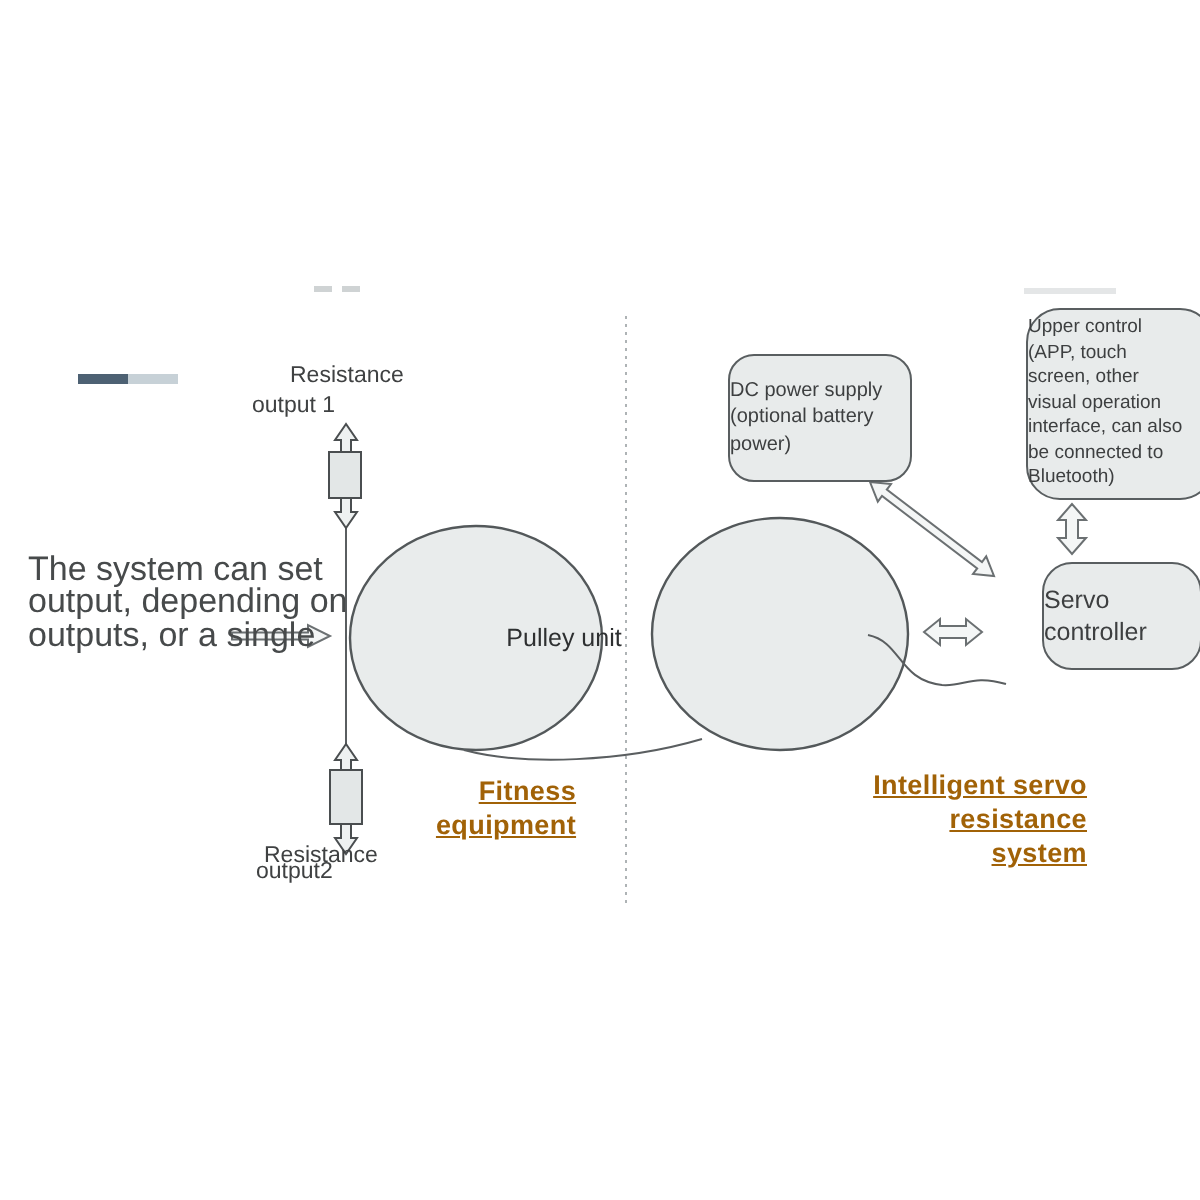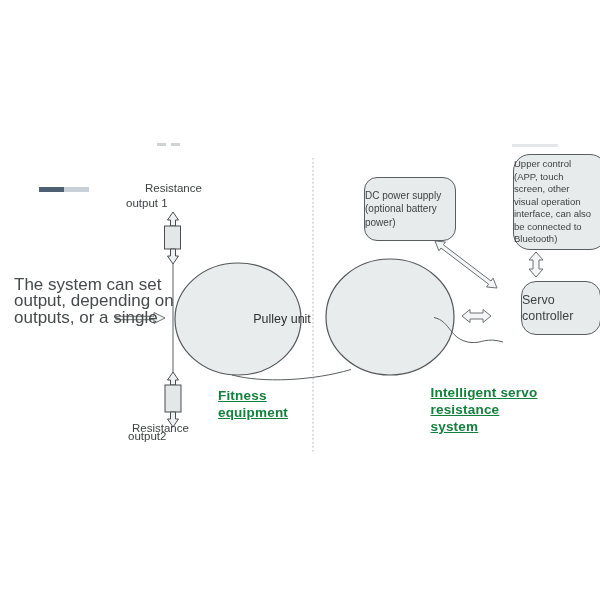--- a/index.html
+++ b/index.html
@@ -8,22 +8,22 @@
   svg.layer{position:absolute;left:0;top:0;}
   .t{position:absolute;white-space:nowrap;font-size:11.5px;color:#3f4142;}
   .note{position:absolute;left:14px;top:277px;font-size:17px;line-height:16.3px;color:#474a4b;}
   .box{position:absolute;background:#e8ebeb;border:1.2px solid #595e60;display:flex;
        align-items:center;justify-content:center;text-align:left;box-sizing:border-box;margin-left:24px;}
   .box .inner{width:100%;}
   .dc{left:340px;top:177px;width:92px;height:64px;border-radius:13px;font-size:10px;line-height:13.5px;}
   .upper{left:489px;top:154px;width:94px;height:96px;border-radius:17px;font-size:9.5px;line-height:12.6px;}
   .spool{left:340px;top:288px;width:94px;height:67px;border-radius:13px;font-size:12px;line-height:16px;}
   .ctrl{left:497px;top:281px;width:80px;height:54px;border-radius:15px;font-size:12.5px;line-height:16.5px;}
-  .center-label{position:absolute;transform:translateX(-50%);text-align:left;
-                font-size:13.5px;line-height:17px;font-weight:600;letter-spacing:.2px;color:#15803d;}
+  .center-label{position:absolute;transform:translateX(-50%);text-align:right;
+                font-size:13.5px;line-height:17px;font-weight:600;letter-spacing:.2px;color:#a16207;}
   .center-label div{text-decoration:underline;}
   .pulley-label{position:absolute;left:238px;top:319px;transform:translate(-50%,-50%);
                 font-size:12.5px;white-space:nowrap;color:#2e3031;margin-left:44px;}
   .legend-seg{position:absolute;height:5px;}
   .dash{position:absolute;height:2.5px;background:#cfd3d4;}
 </style>
 </head>
 <body>
 
 <div class="canvas">

